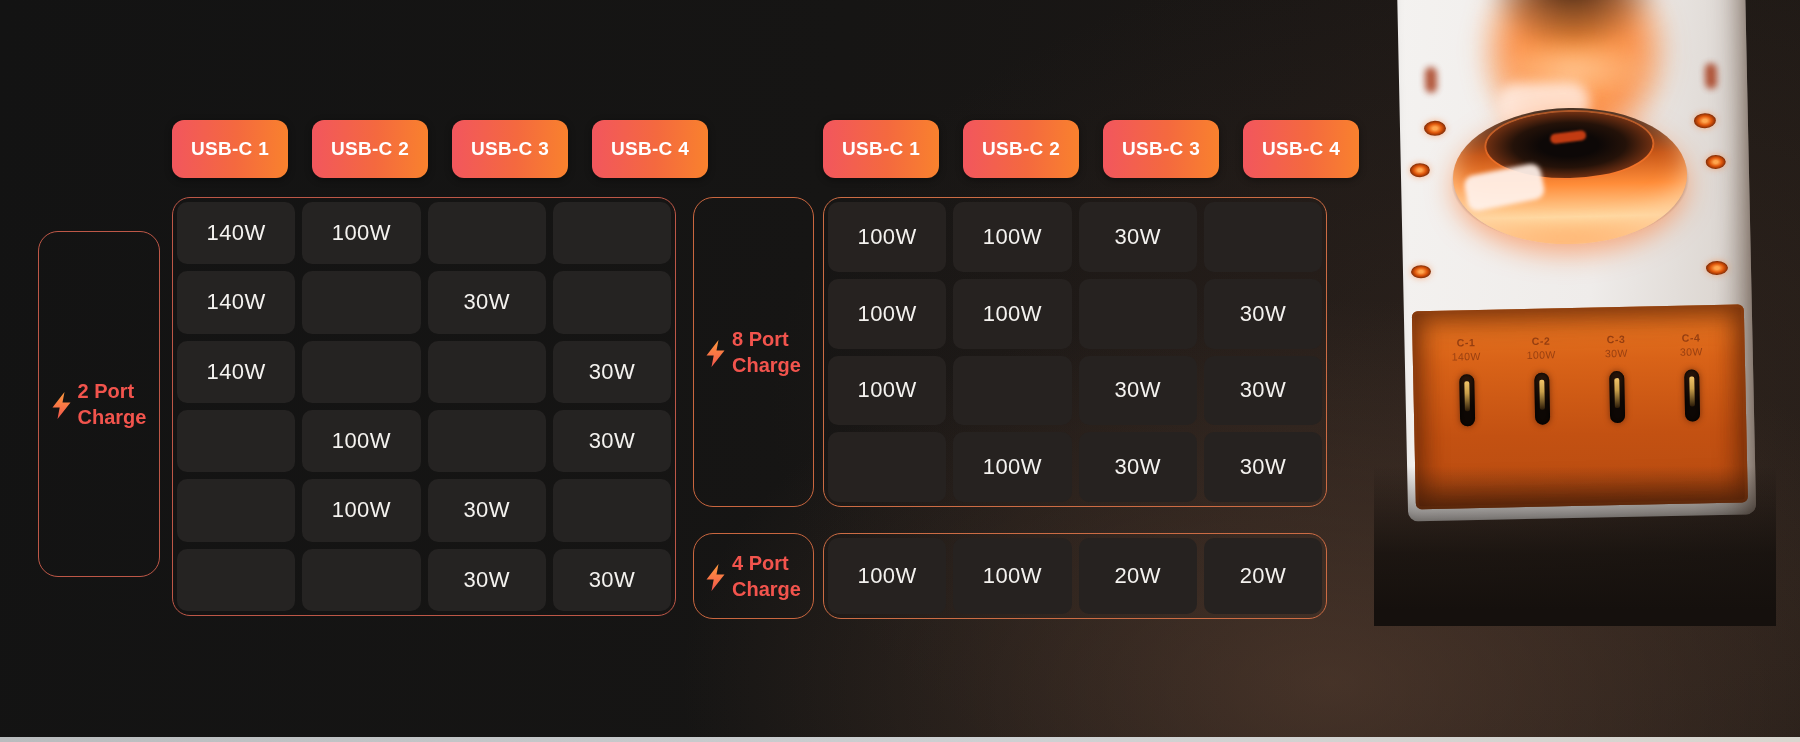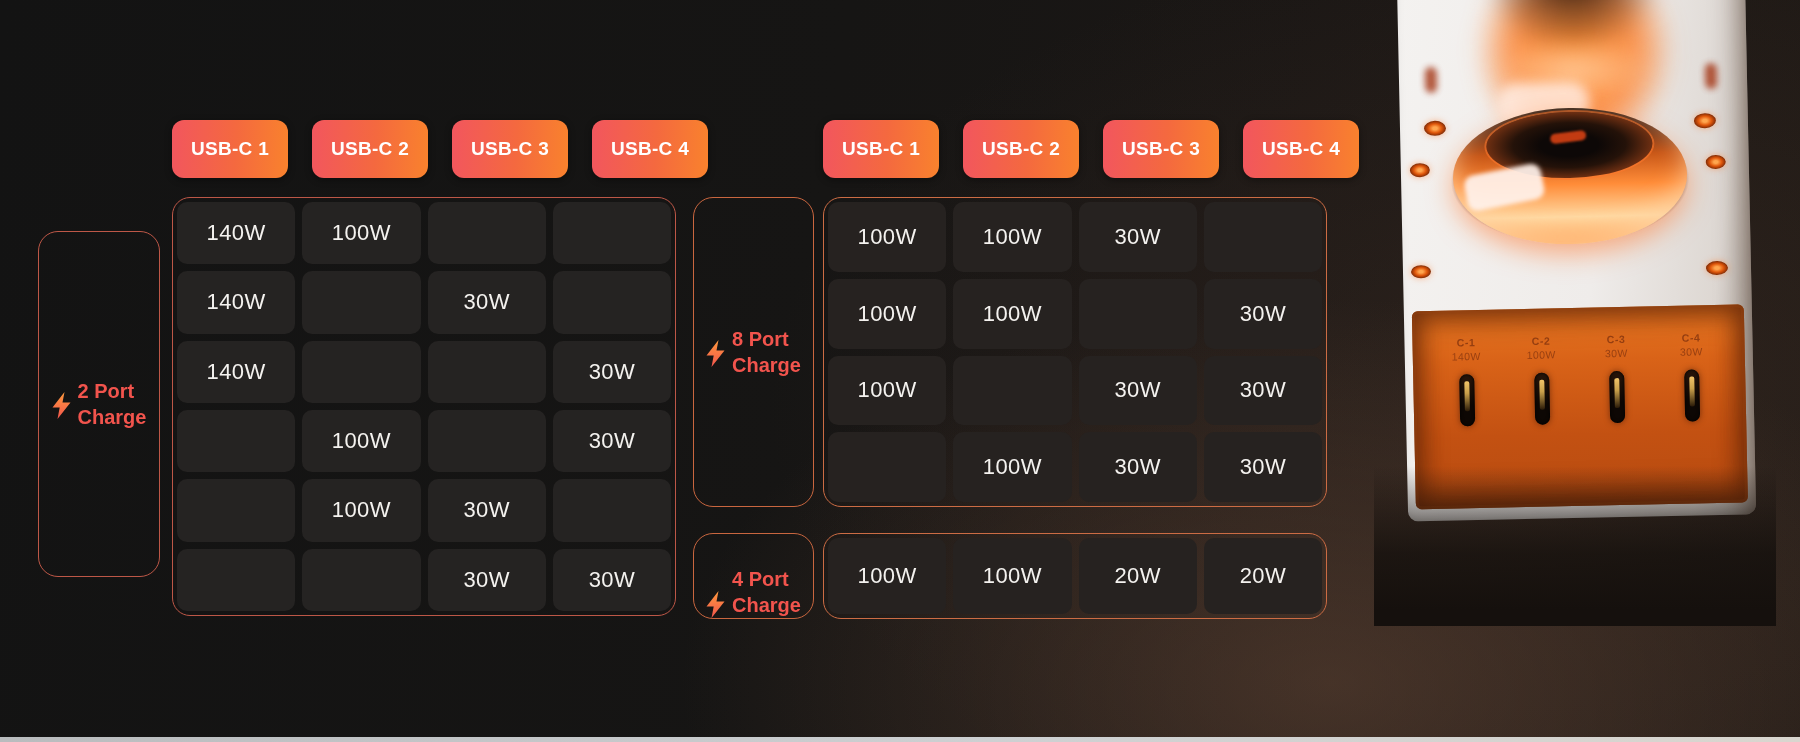--- a/index.html
+++ b/index.html
@@ -22,21 +22,21 @@
     box-shadow:0 2px 7px rgba(0,0,0,.4);
   }
   
   .label-box{
     position:absolute;box-sizing:border-box;border:1px solid #bd5747;border-radius:20px;
     display:flex;align-items:center;justify-content:center;gap:7px;
     color:#f2544d;font-weight:bold;font-size:20px;line-height:1.3;
   }
   #label-0{left:38px;top:197px;width:122px;height:346px;margin-top:34px;}
   #label-1{left:693px;top:197px;width:121px;height:310px;border-color:#c9663f;}
-  #label-2{left:693px;top:533px;width:121px;height:86px;border-color:#c9663f;align-items:flex-end;}
+  #label-2{left:693px;top:533px;width:121px;height:86px;border-color:#c9663f;}
   .label-text{display:flex;flex-direction:column;}
   .bolt{flex:0 0 auto;margin-top:2px;}
   
   .watt-table{
     position:absolute;box-sizing:border-box;border:1px solid #bd5747;border-radius:18px;
     padding:4px;display:grid;grid-template-columns:repeat(4,1fr);gap:7px;
   }
   #table-0{left:172px;top:197px;width:504px;height:419px;}
   #table-1{left:823px;top:197px;width:504px;height:310px;border-color:#cc6c44;}
   #table-2{left:823px;top:533px;width:504px;height:86px;border-color:#cc6c44;}

